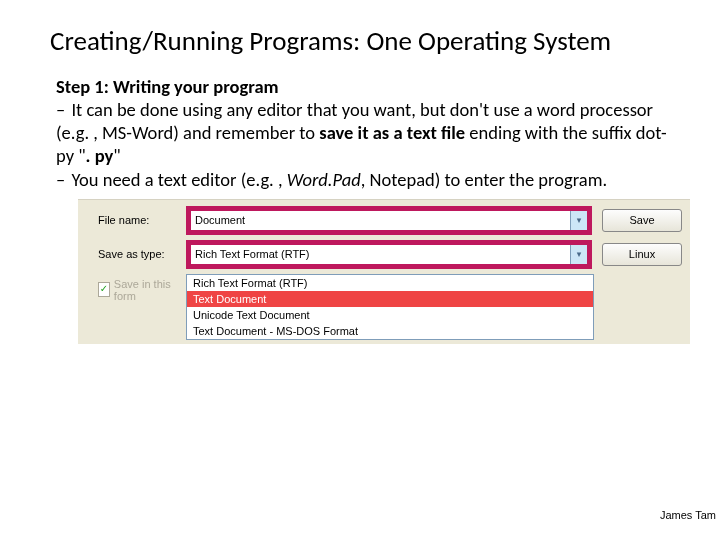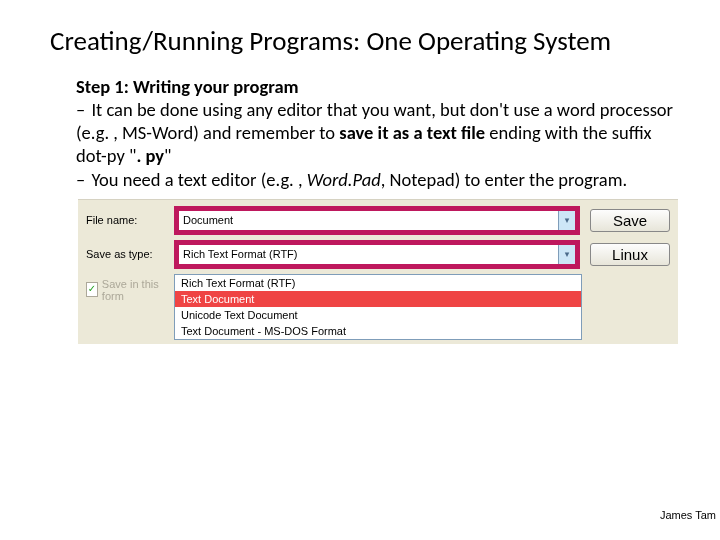--- a/index.html
+++ b/index.html
@@ -23,21 +23,21 @@
   ul.top {
     margin: 0 0 10px 0;
     padding-left: 24px;
     font-size: 20px;
     line-height: 1.25;
   }
   ul.top > li {
     margin-bottom: 8px;
   }
   .step {
-    margin-left: 40px;
+    margin-left: 20px;
     font-size: 18.5px;
     line-height: 1.25;
   }
   .step-head {
     font-weight: 700;
   }
   .sub {
     margin: 0;
   }
   .dash::before {
@@ -48,21 +48,21 @@
 
   
   .dlg {
     margin: 8px 0 0 42px;
     width: 584px;
     font-family: Tahoma, Arial, sans-serif;
     font-size: 11px;
     color: #000;
     background: #ece9d8;
     border-top: 1px solid #d6d2c2;
-    padding: 6px 8px 4px 8px;
+    padding: 6px 8px 4px 20px;
   }
   .dlg-row {
     display: flex;
     align-items: center;
     margin-bottom: 5px;
     gap: 10px;
   }
   .dlg-label {
     width: 78px;
     color: #000;
@@ -87,21 +87,21 @@
     color: #4a6a8a;
     font-size: 9px;
   }
   .dlg-btn {
     width: 78px;
     height: 21px;
     border: 1px solid #888;
     border-radius: 3px;
     background: linear-gradient(#fdfdfd,#e7e5d9);
     display: flex; align-items: center; justify-content: center;
-    font-size: 15px;
+    font-size: 11px;
   }
   .dlg-list {
     margin-left: 88px;
     margin-right: 98px;
     border: 1px solid #7f9db9;
     background: #fff;
   }
   .dlg-list .opt {
     padding: 1px 6px;
     font-size: 11px;

